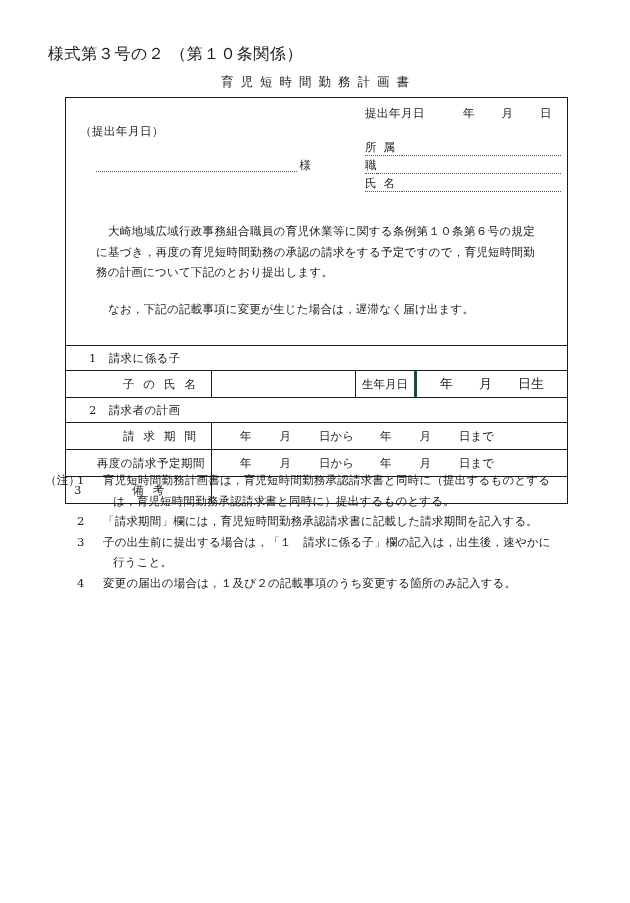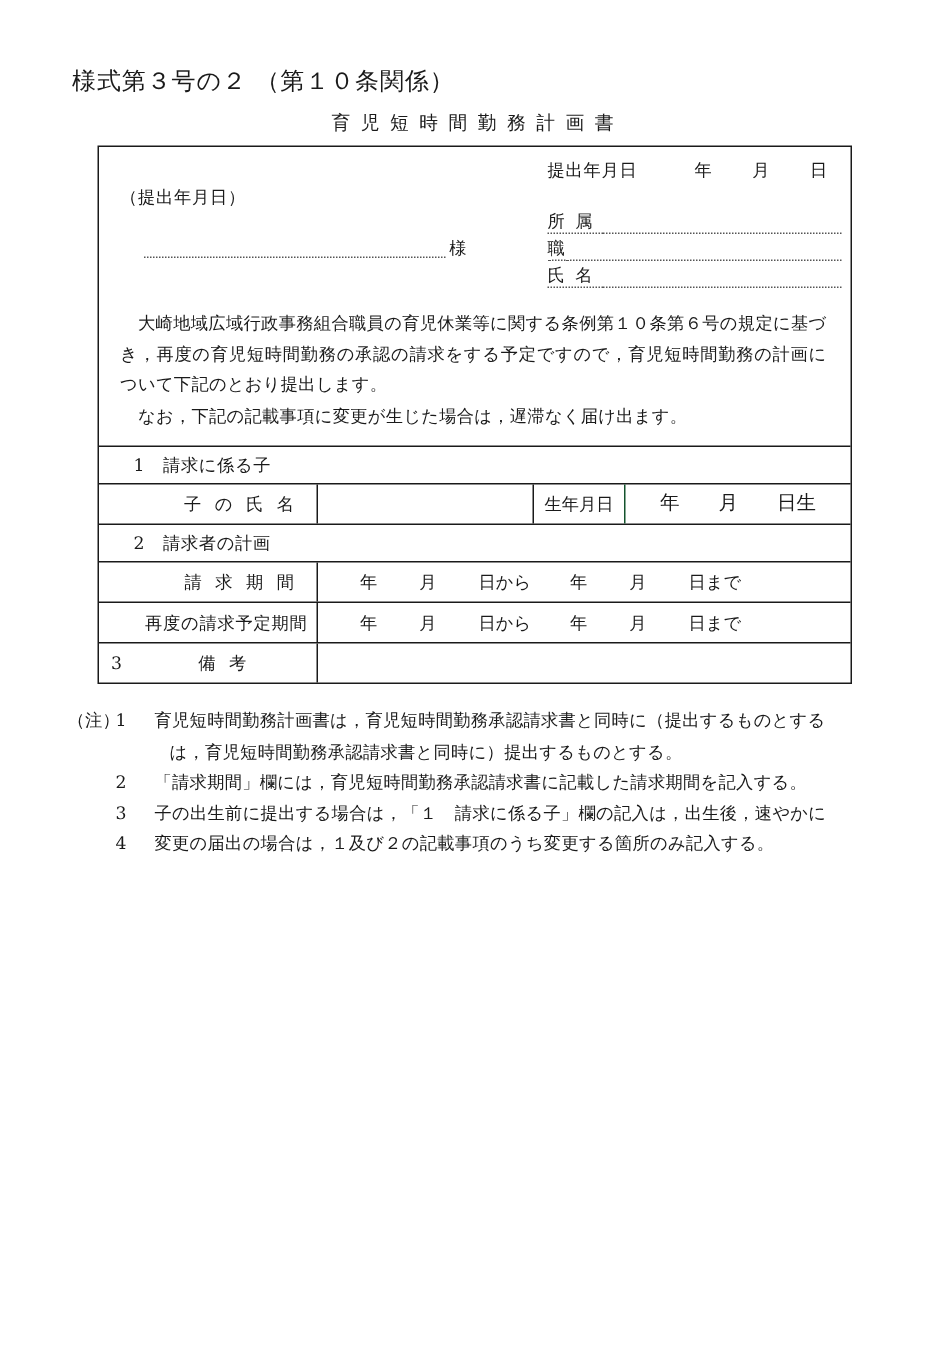--- a/index.html
+++ b/index.html
@@ -138,21 +138,21 @@
   }
 
   
   .body-text {
     padding: 6px 16px 10px 14px;
     font-size: 11.5px;
     line-height: 20.5px;
     letter-spacing: 0.2px;
   }
   .body-text p {
-    margin: 0;
+    margin: 16px;
     text-indent: 12px;
     text-align: justify;
   }
 
   
   .row {
     border-top: 1px solid #1a1a1a;
     display: flex;
     align-items: stretch;
     min-height: 24px;
@@ -181,21 +181,21 @@
   .sp-none { letter-spacing: 0.5px; }
 
   .cell-blank {
     flex: 1 1 auto;
     box-sizing: border-box;
   }
   .cell-blank.divided { border-right: 1px solid #1a1a1a; }
   .cell-dob-label {
     width: 61px;
     box-sizing: border-box;
-    border-right: 1px solid #14532d;
+    border-right: 3px solid #14532d;
     font-size: 11.5px;
     line-height: 18px;
     padding: 4px 0;
     text-align: center;
     white-space: nowrap;
   }
   .cell-dob-val {
     width: 150px;
     box-sizing: border-box;
     font-size: 13px;
@@ -365,21 +365,21 @@
       <span class="note-body"><span>育児短時間勤務計画書は，育児短時間勤務承認請求書と同時に（提出するものとする</span><span class="cont">は，育児短時間勤務承認請求書と同時に）提出するものとする。</span></span>
     </div>
     <div class="note">
       <span class="note-tag"></span>
       <span class="note-num">2</span>
       <span class="note-body">「請求期間」欄には，育児短時間勤務承認請求書に記載した請求期間を記入する。</span>
     </div>
     <div class="note">
       <span class="note-tag"></span>
       <span class="note-num">3</span>
-      <span class="note-body"><span>子の出生前に提出する場合は，「１　請求に係る子」欄の記入は，出生後，速やかに</span></span>
+      <span class="note-body"><span>子の出生前に提出する場合は，「１　請求に係る子」欄の記入は，出生後，速やかに</span><span class="cont">行うこと。</span></span>
     </div>
     <div class="note">
       <span class="note-tag"></span>
       <span class="note-num">4</span>
       <span class="note-body">変更の届出の場合は，１及び２の記載事項のうち変更する箇所のみ記入する。</span>
     </div>
   </div>
 
 </div>
 

